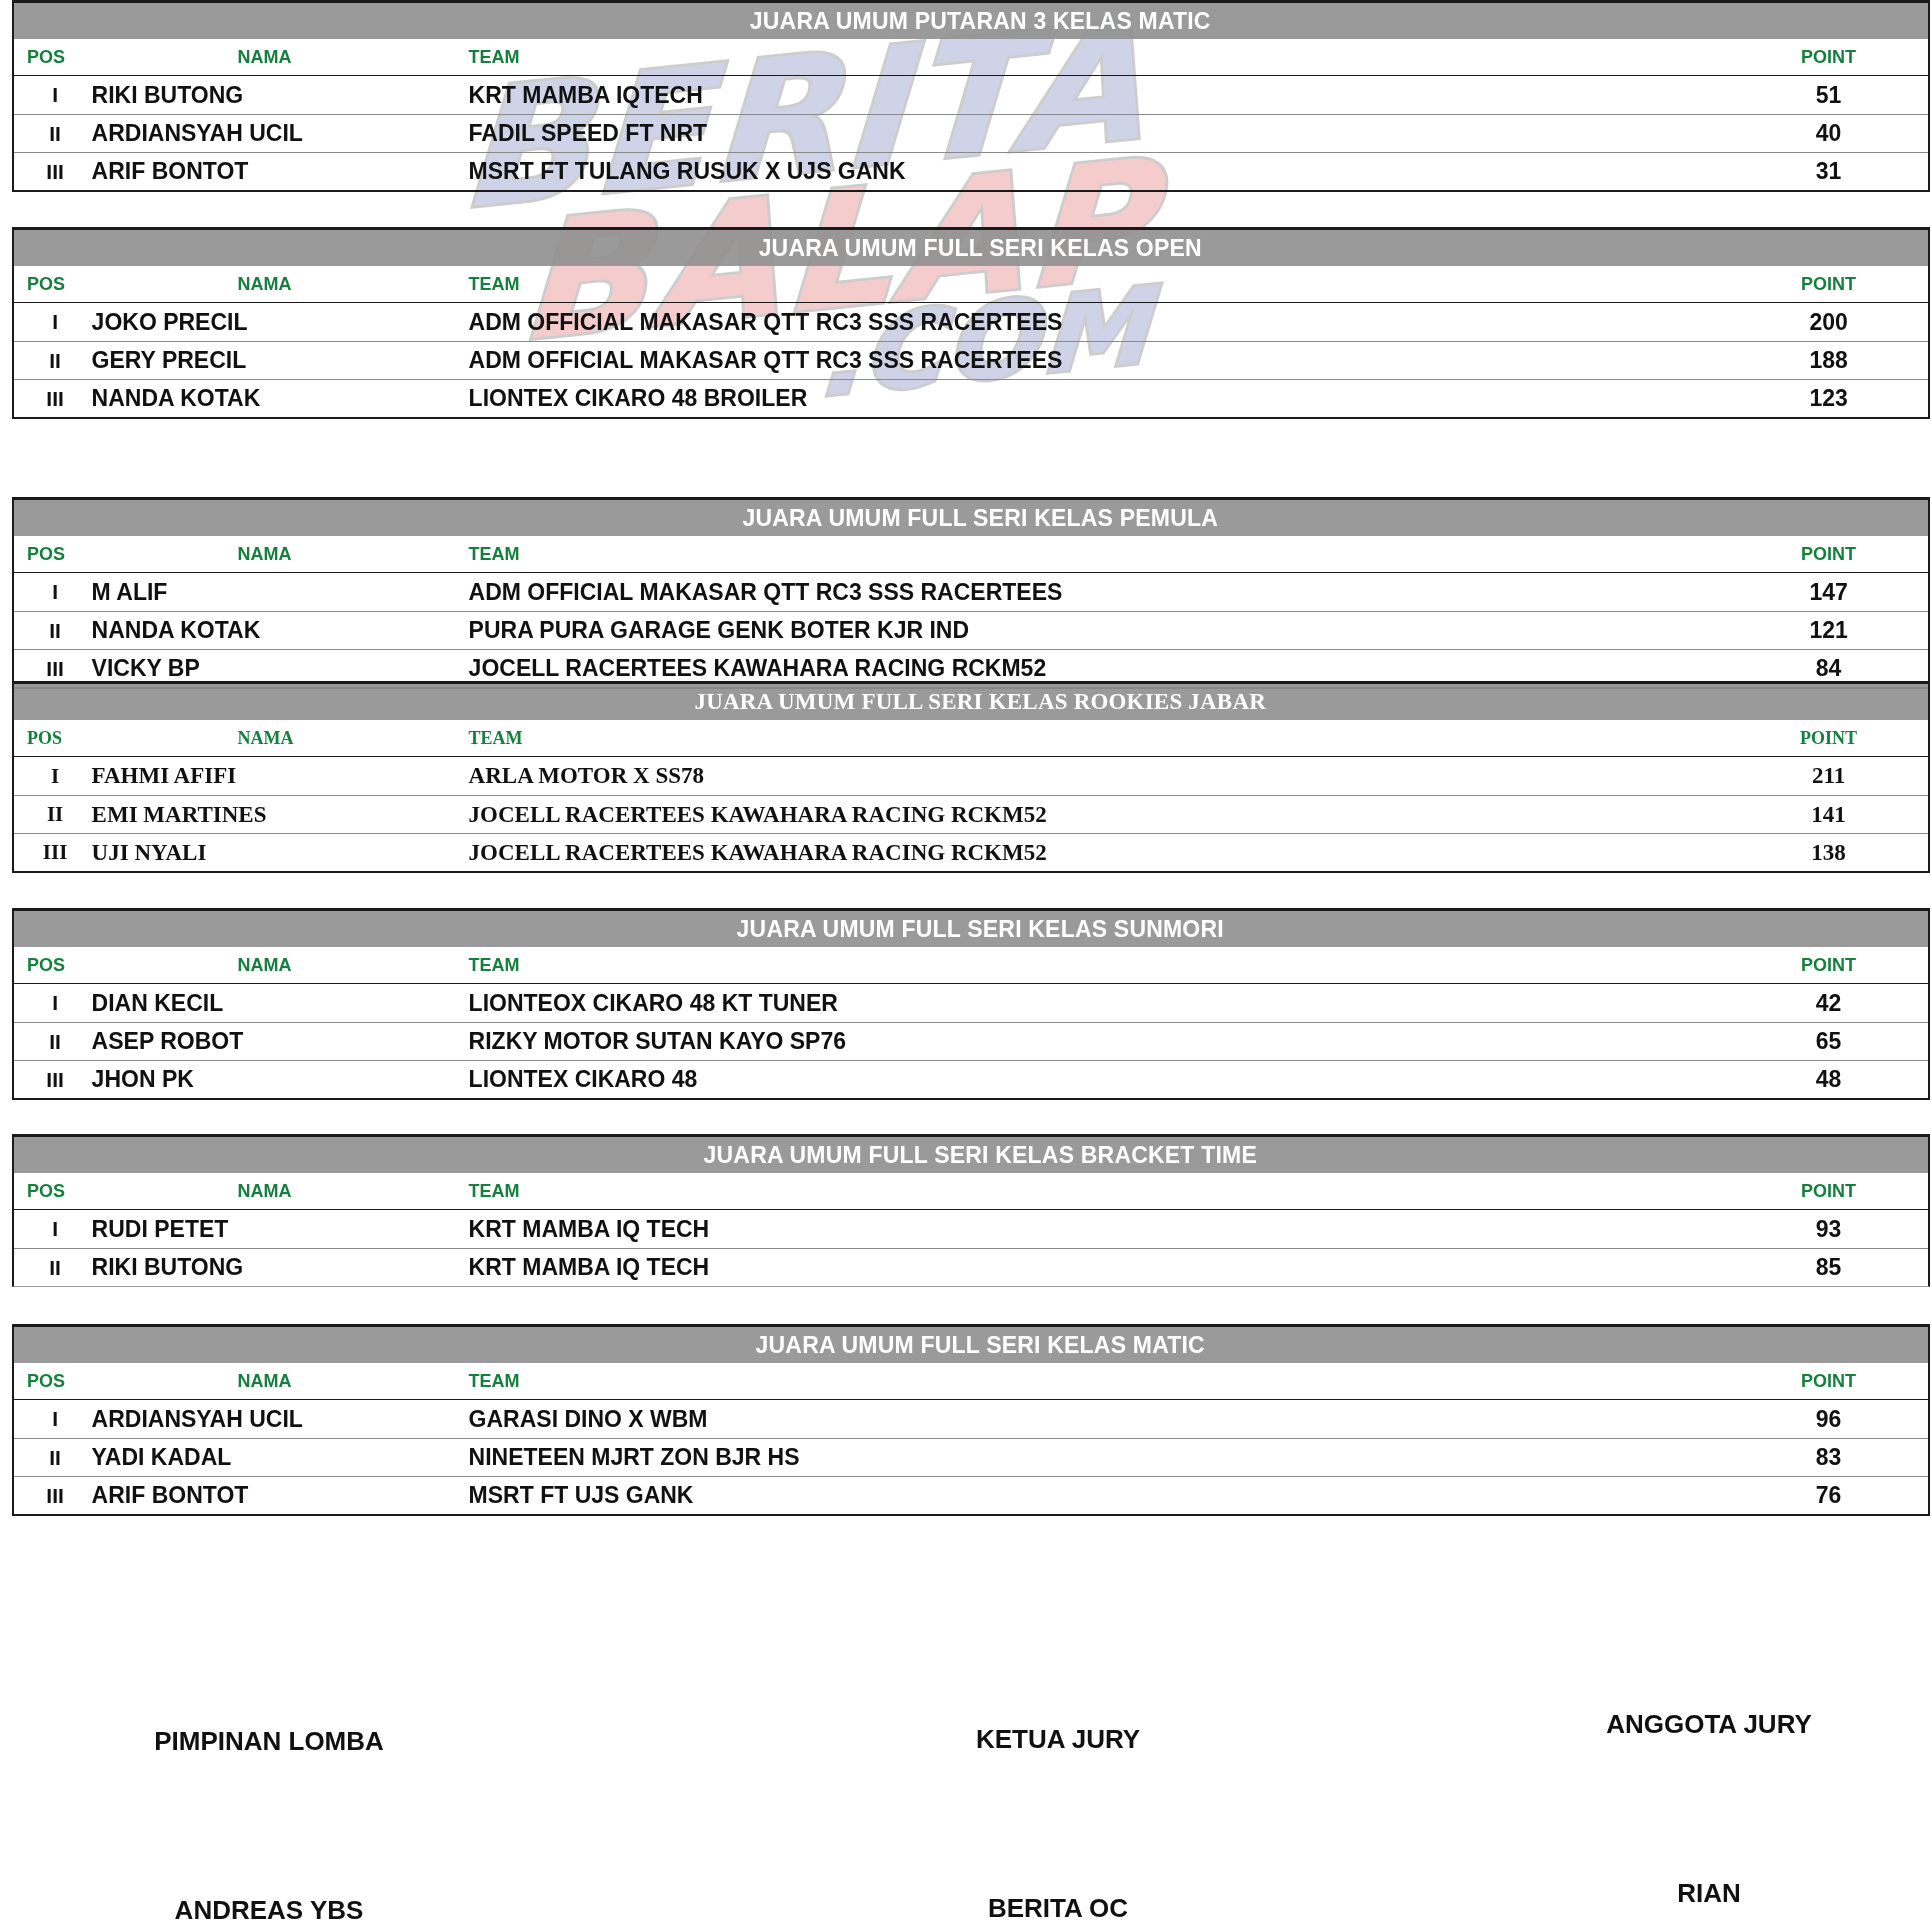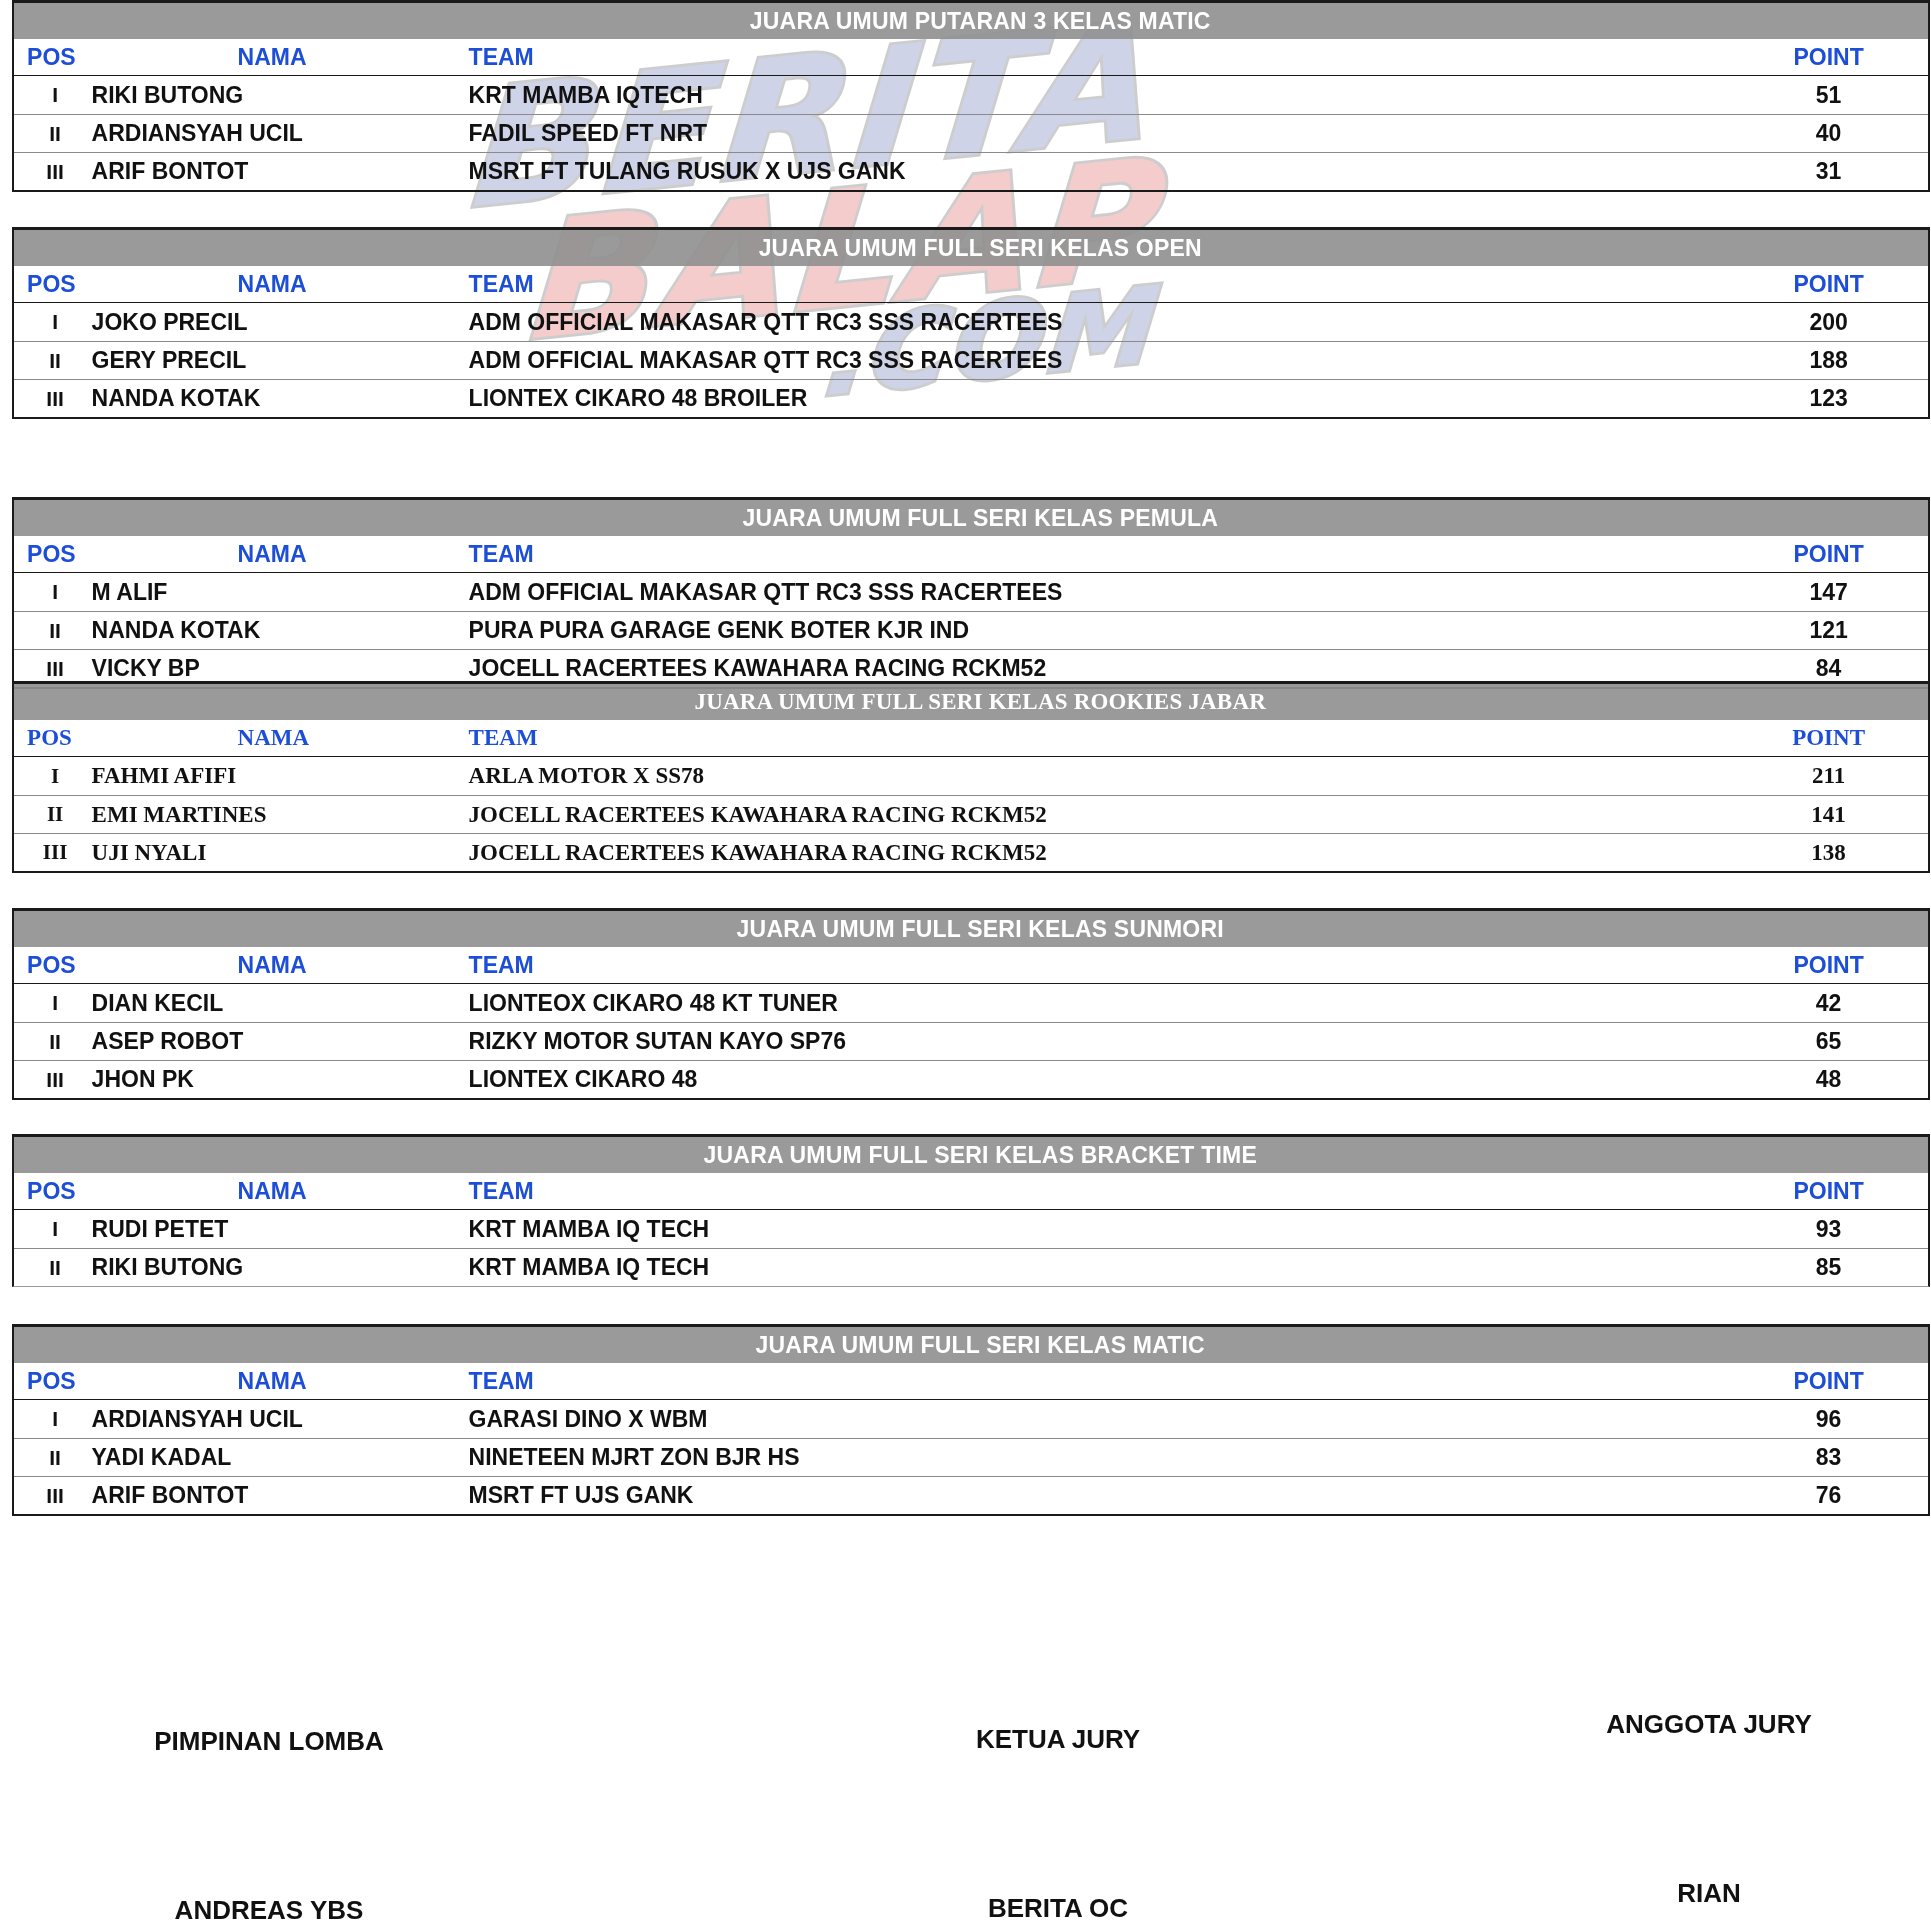--- a/index.html
+++ b/index.html
@@ -36,21 +36,21 @@
   }
 
   .row {
     position: relative; height: 38px;
     display: flex; align-items: center;
   }
   .row.head { border-bottom: 1.9px solid #1a1a1a; height: 37px; }
   .row.data + .row.data { border-top: 1.9px solid #8a8a8a; }
 
   .cell { position: absolute; font-weight: bold; white-space: nowrap; }
-  .head .cell { color: #1d4ed8; font-size: 23px; }
+  .head .cell { color: #15803d; font-size: 18px; }
   .data .cell { color: #111111; font-size: 23px; }
 
   .c-pos { left: 13.5px; }
   .head .c-pos { left: 13.5px; }
   .data .c-pos { left: 27px; width: 29px; text-align: center; font-size: 21px; }
   .c-nama { left: 78px; }
   .head .c-nama { left: 224px; }
   .c-team { left: 455px; }
   .c-point { left: 1757px; width: 116px; text-align: center; }
 

